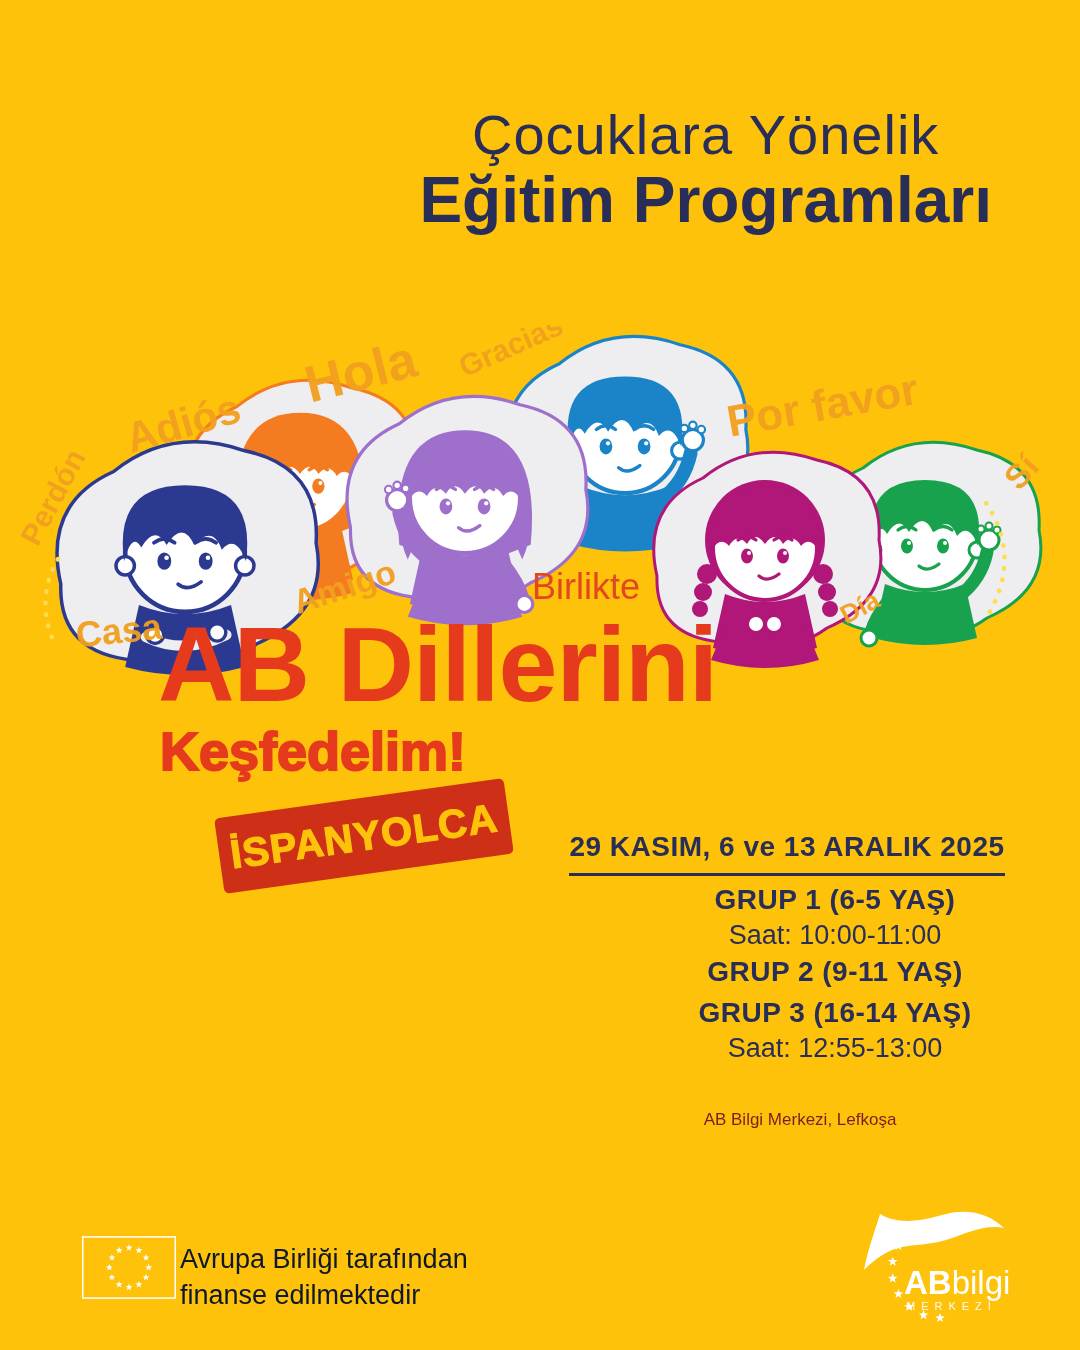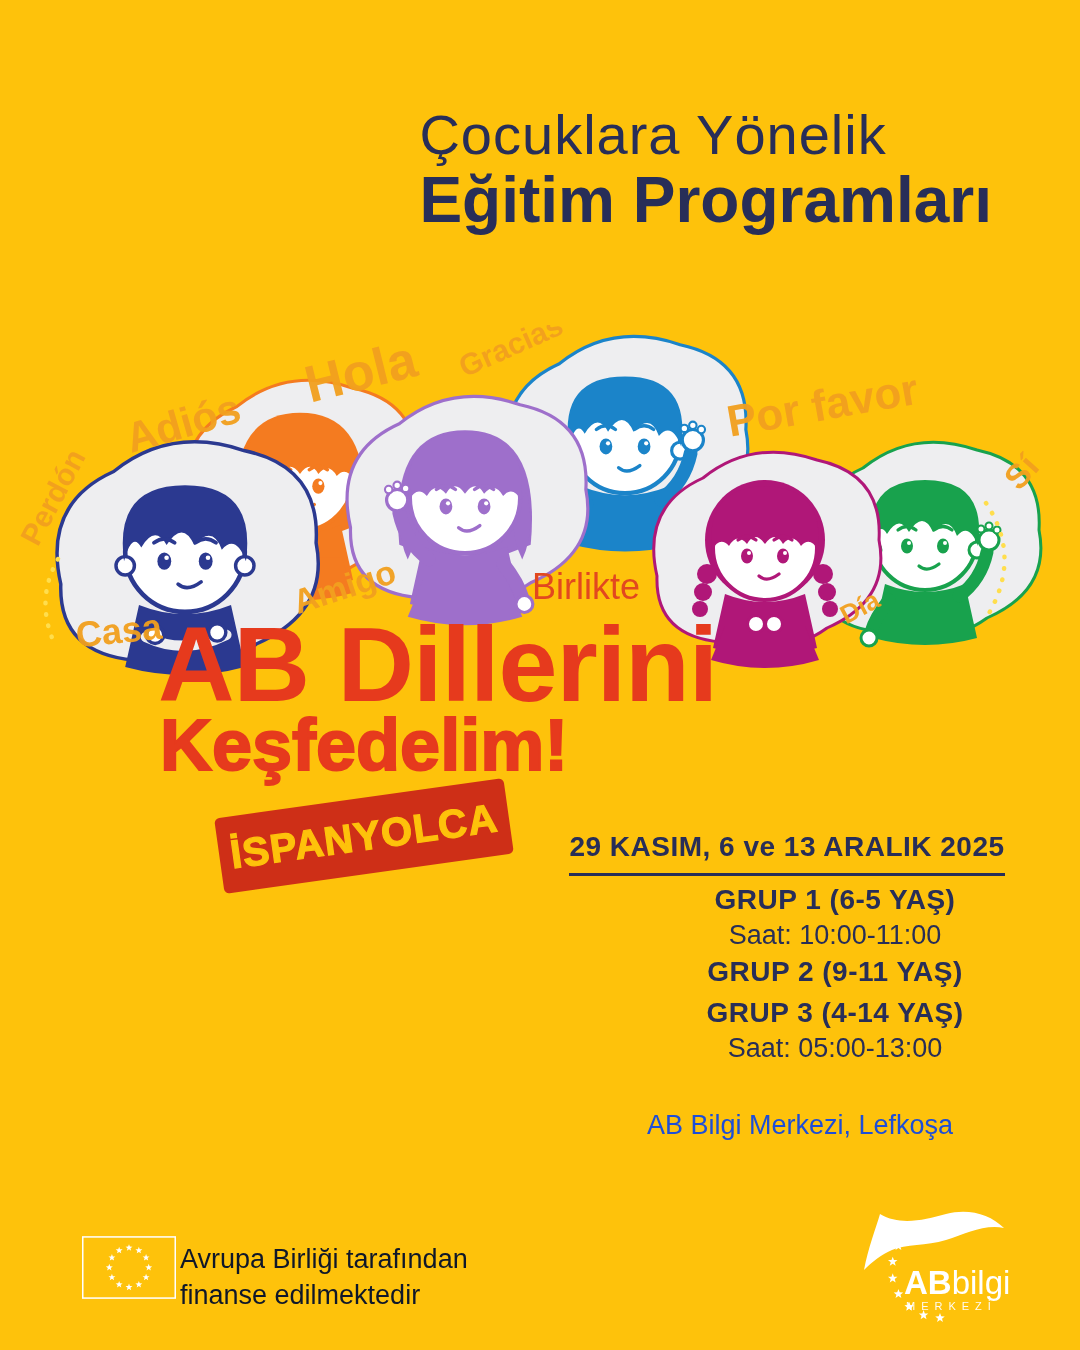--- a/index.html
+++ b/index.html
@@ -3,46 +3,46 @@
 <meta charset="utf-8">
 <style>
   html,body{margin:0;padding:0;}
   body{
     width:1080px;height:1350px;position:relative;overflow:hidden;
     background:#FEC20B;
     font-family:"Liberation Sans", sans-serif;
   }
   .abs{position:absolute;}
   
-  .hdr{top:104px;right:88px;text-align:left;color:#282E58;}
+  .hdr{top:104px;right:88px;text-align:center;color:#282E58;}
   .hdr1{font-size:56px;font-weight:400;letter-spacing:1px;line-height:1.12;}
   .hdr2{font-size:64px;font-weight:700;line-height:1.05;}
   
   .kids{left:0;top:325px;width:1080px;height:380px;font-family:"Liberation Sans",sans-serif;}
   
   .birlikte{left:532px;top:566px;font-size:36px;font-weight:400;color:#E2481F;}
   .main-title{left:158px;top:604px;font-size:106px;font-weight:700;letter-spacing:-1px;color:#E63A1D;}
-  .sub-title{left:160px;top:704px;font-size:72px;font-weight:700;color:#E63A1D;
+  .sub-title{left:160px;top:720px;font-size:54px;font-weight:700;color:#E63A1D;
              -webkit-text-stroke:2px #E63A1D;letter-spacing:0px;}
   .stamp{left:218px;top:798px;width:292px;height:76px;background:#CE2F17;border-radius:5px;
          transform:rotate(-8deg);display:flex;align-items:center;justify-content:center;
          box-shadow:0 0 0 0 transparent;}
   .stamp span{font-size:40px;font-weight:700;color:#FEC20B;letter-spacing:1px;
               -webkit-text-stroke:1.2px #FEC20B;}
   
   .date{left:557px;top:831px;width:460px;text-align:center;color:#282E58;}
   .date span{display:inline-block;font-size:28px;font-weight:700;letter-spacing:.5px;
              border-bottom:3.5px solid #282E58;padding-bottom:10px;text-align:right;}
   .groups{left:635px;top:884px;width:400px;text-align:center;color:#282E58;}
   .gname{font-size:28px;font-weight:700;letter-spacing:.5px;margin-bottom:4px;}
   .gtime{font-size:27px;font-weight:400;}
   .g2{margin-top:5px;}
   .g3{margin-top:9px;}
   .location{left:560px;top:1110px;width:480px;text-align:center;
-            font-size:27px;font-weight:400;color:#1d4ed8;}
+            font-size:17px;font-weight:400;color:#7f1d1d;}
   
   .euflag{left:82px;top:1236px;width:94px;height:63px;}
   .eutxt{left:180px;top:1241px;color:#0f172a;font-size:27px;line-height:36px;font-weight:400;}
   .ablogo{left:848px;top:1208px;width:180px;height:120px;font-family:"Liberation Sans",sans-serif;}
 </style>
 </head>
 <body>
 
 <div>
 
@@ -205,22 +205,22 @@
   </div>
   <div class="abs groups">
     <div>
       <div class="gname">GRUP 1 (6-5 YAŞ)</div>
       <div class="gtime">Saat: 10:00-11:00</div>
     </div>
     <div class="g2">
       <div class="gname">GRUP 2 (9-11 YAŞ)</div>
     </div>
     <div class="g3">
-      <div class="gname">GRUP 3 (4-14 YAŞ)</div>
-      <div class="gtime">Saat: 05:00-13:00</div>
+      <div class="gname">GRUP 3 (16-14 YAŞ)</div>
+      <div class="gtime">Saat: 12:55-13:00</div>
     </div>
   </div>
   <div class="abs location">AB Bilgi Merkezi, Lefkoşa</div>
 
   <svg class="abs euflag" viewBox="0 0 93 62" xmlns="http://www.w3.org/2000/svg">
     <rect x="0.75" y="0.75" width="91.5" height="60.5" fill="none" stroke="#FFFFFF" stroke-width="1.5"></rect>
     <g>
         <polygon points="46.50,7.90 47.38,10.29 49.92,10.39 47.93,11.96 48.62,14.41 46.50,13.00 44.38,14.41 45.07,11.96 43.08,10.39 45.62,10.29 " fill="#FFFFFF"></polygon>
         <polygon points="56.25,10.51 57.13,12.90 59.67,13.00 57.68,14.58 58.37,17.02 56.25,15.61 54.13,17.02 54.82,14.58 52.83,13.00 55.37,12.90 " fill="#FFFFFF"></polygon>
         <polygon points="63.39,17.65 64.27,20.04 66.81,20.14 64.81,21.71 65.50,24.16 63.39,22.75 61.27,24.16 61.96,21.71 59.96,20.14 62.51,20.04 " fill="#FFFFFF"></polygon>

